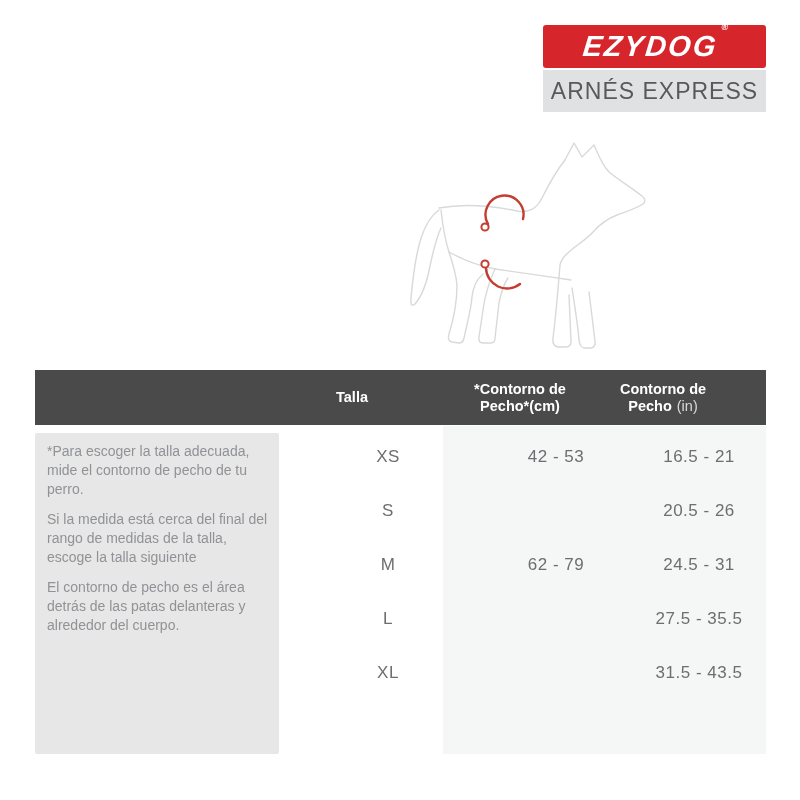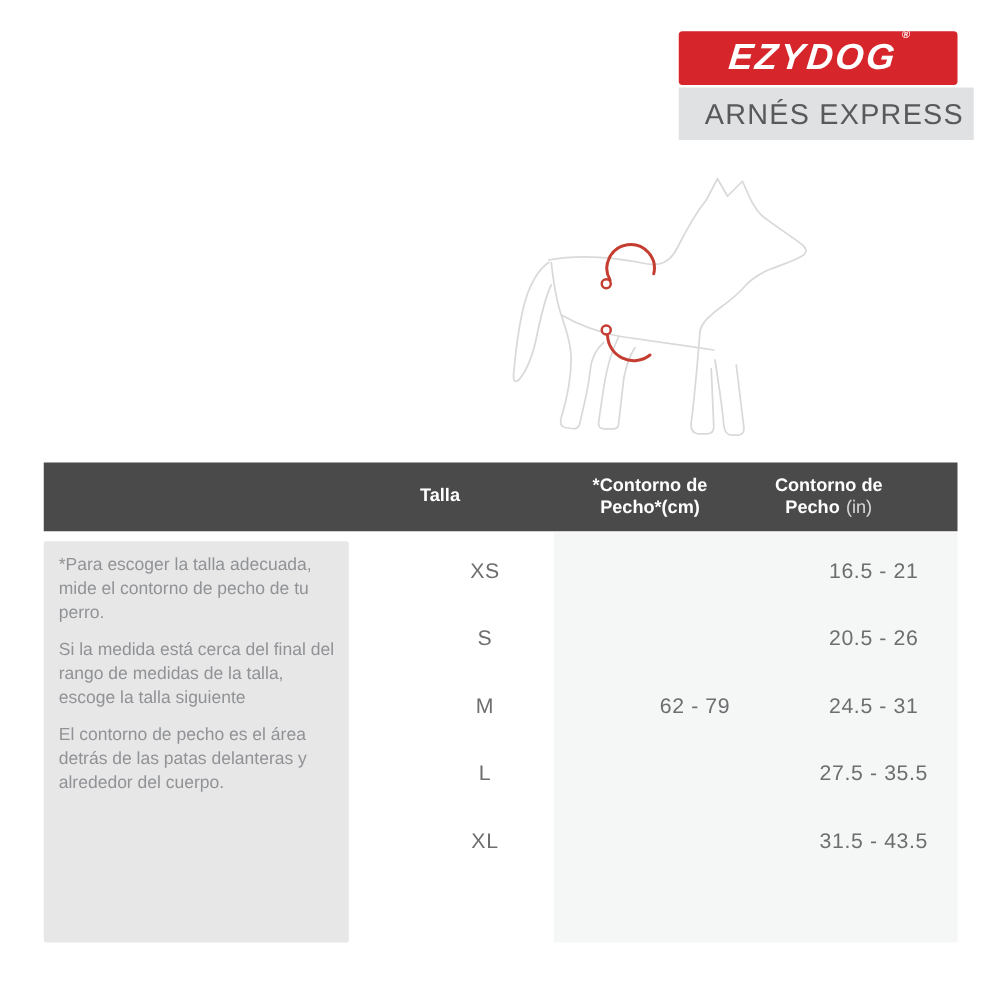--- a/index.html
+++ b/index.html
@@ -16,21 +16,21 @@
   .logo-word{
     color:#ffffff;font-weight:bold;font-style:italic;font-size:29px;
     letter-spacing:2px;transform:skew(-6deg);line-height:1;
   }
   .logo-reg{
     color:#ffffff;font-size:9px;font-style:normal;vertical-align:top;
     position:relative;top:-9px;left:2px;
   }
   .logo-band{
     position:absolute;left:543px;top:70px;width:223px;height:42px;
-    background:#e0e1e2;display:flex;align-items:center;justify-content:center;padding-left:13px;
+    background:#e0e1e2;display:flex;align-items:center;justify-content:center;
   }
   .product-name{
     color:#58595b;font-size:23px;letter-spacing:1px;line-height:1;
   }
   
   .dog-wrap{position:absolute;left:385px;top:140px;width:290px;height:225px;}
   
   .bar{
     position:absolute;left:35px;top:370px;width:731px;height:55px;background:#4a4a4b;
   }
@@ -154,20 +154,21 @@
     <p>*Para escoger la talla adecuada, mide el contorno de pecho de tu perro.</p>
     <p>Si la medida está cerca del final del rango de medidas de la talla, escoge la talla siguiente</p>
     <p>El contorno de pecho es el área detrás de las patas delanteras y alrededor del cuerpo.</p>
   </div>
 
   <div class="panel-right"></div>
 
   <div class="rows">
     <div class="row">
       <div class="cell c-size">XS</div>
+      <div class="cell c-cm">42 - 53</div>
       <div class="cell c-in">16.5 - 21</div>
     </div>
     <div class="row">
       <div class="cell c-size">S</div>
       <div class="cell c-in">20.5 - 26</div>
     </div>
     <div class="row">
       <div class="cell c-size">M</div>
       <div class="cell c-cm">62 - 79</div>
       <div class="cell c-in">24.5 - 31</div>

